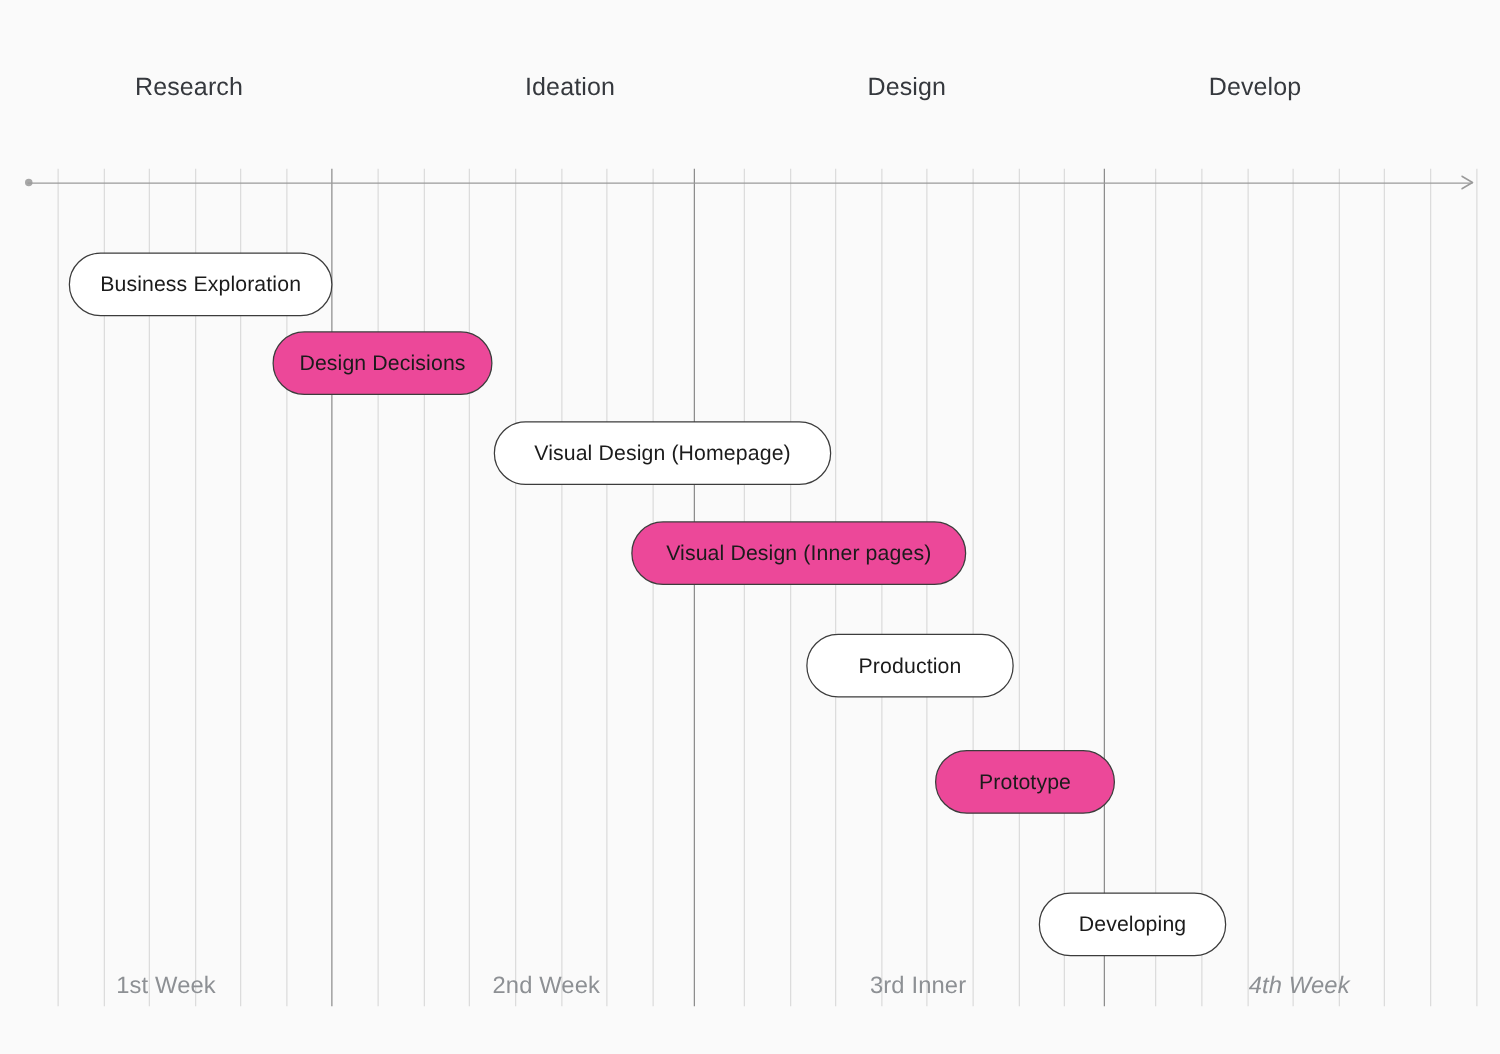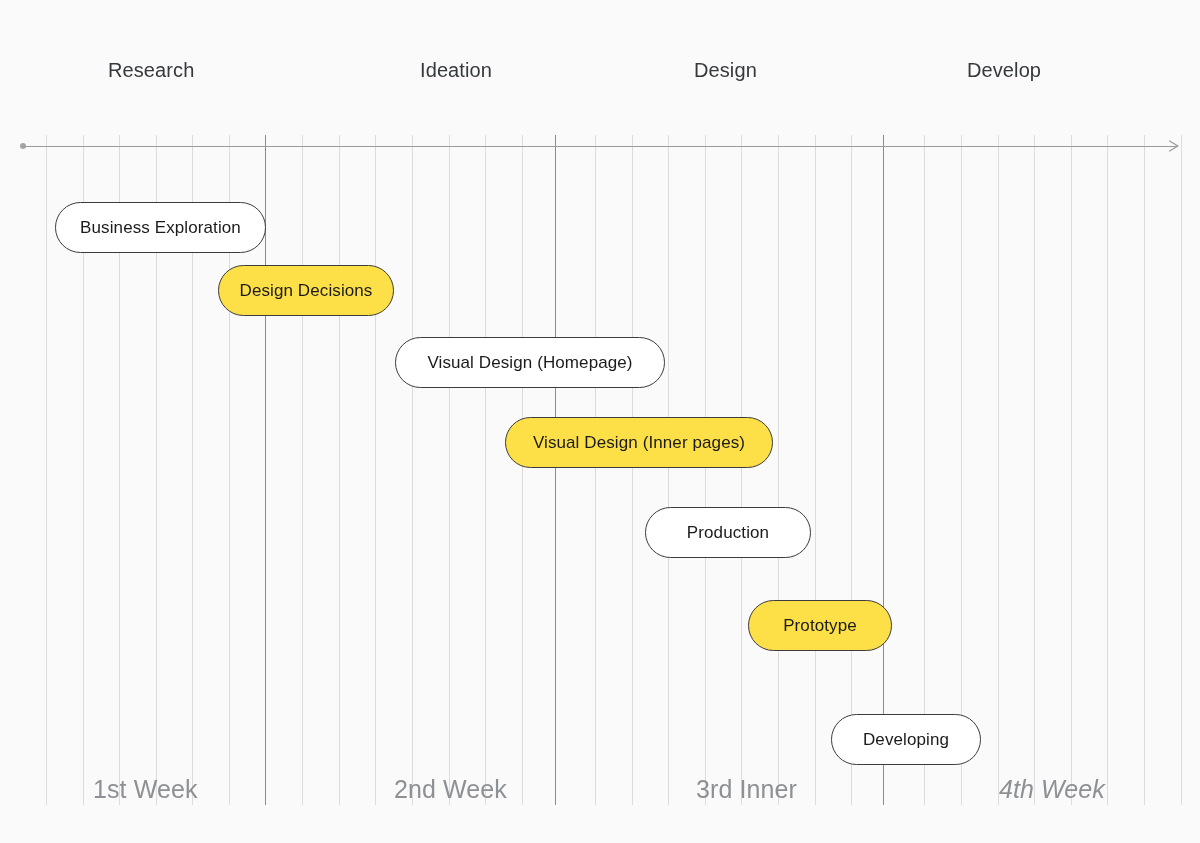--- a/index.html
+++ b/index.html
@@ -77,21 +77,21 @@
     top: 140px;
     width: 11px;
     height: 12px;
   }
   #axis-arrow svg { display: block; }
 
   
   .week-label {
     position: absolute;
     top: 776px;
-    font-size: 25px;
+    font-size: 19px;
     line-height: 26px;
     color: #8d9094;
     white-space: nowrap;
     letter-spacing: 0.1px;
   }
 
   
   .task {
     position: absolute;
     box-sizing: border-box;
@@ -99,21 +99,21 @@
     border-radius: 26px;
     display: flex;
     align-items: center;
     justify-content: center;
     font-size: 17px;
     color: #1b1b1b;
     white-space: nowrap;
     letter-spacing: 0.1px;
   }
   .task.fill-white { background: #ffffff; }
-  .task.fill-gray  { background: #fde047; }
+  .task.fill-gray  { background: #ec4899; }
 </style>
 </head>
 <body>
 
 <div id="canvas">
 
   <div id="grid">
       <div class="gridline" style="left: 46px;"></div>
       <div class="gridline" style="left: 82.6px;"></div>
       <div class="gridline" style="left: 119.2px;"></div>

